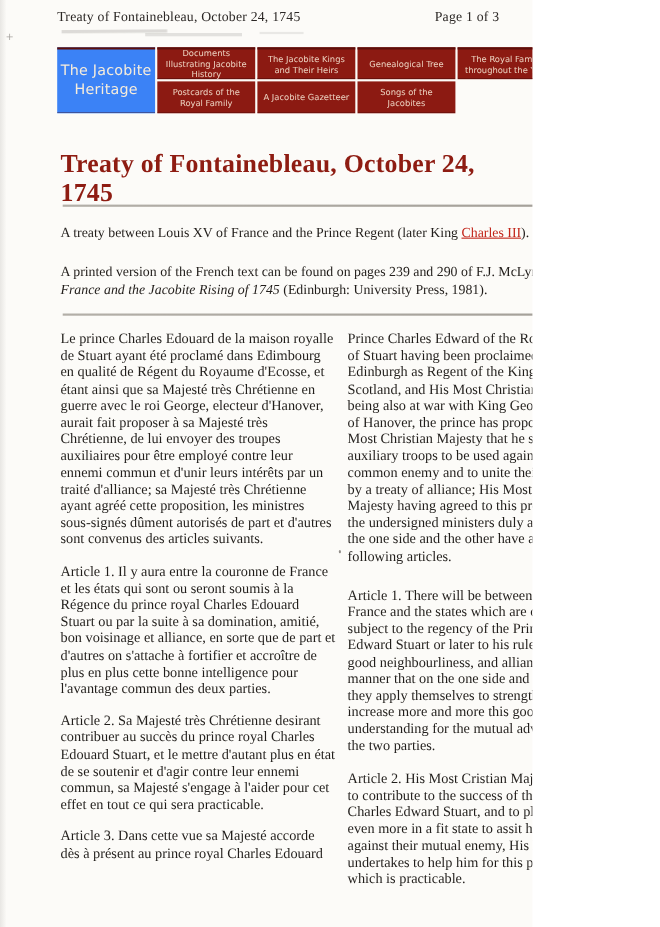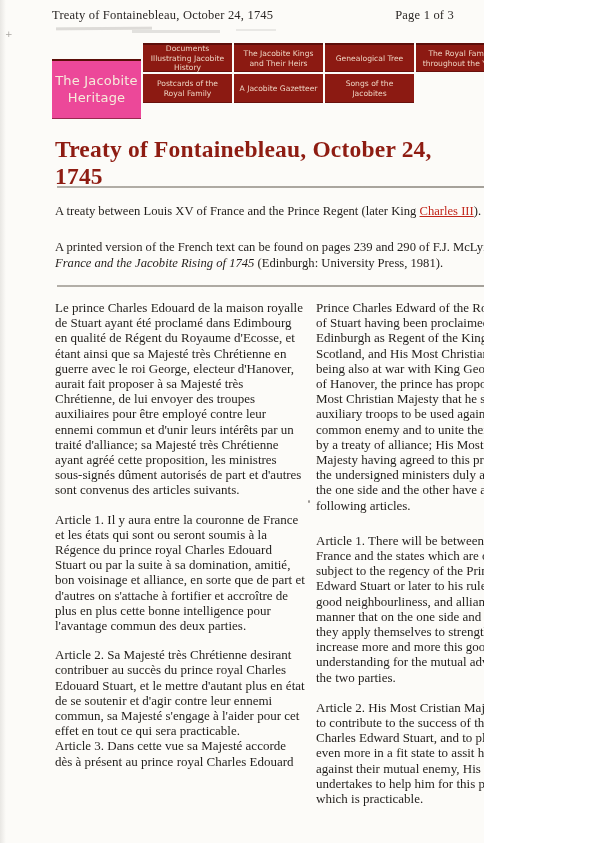--- a/index.html
+++ b/index.html
@@ -21,27 +21,26 @@
   .smudge-b{top:30px; left:132px; width:88px; height:3px; opacity:.8;}
   .smudge-c{top:29px; left:236px; width:40px; height:2px; opacity:.6;}
   .mark-plus{position:absolute; top:31px; left:5px; width:9px; height:7px; color:rgba(100,95,90,.55); font-size:9px; line-height:7px; font-family:"DejaVu Sans",sans-serif;}
   .corner-tick{position:absolute; top:33px; left:570px; width:15px; height:2px; background:rgba(130,125,118,.45); transform:rotate(20deg);}
   .stray-dot{position:absolute; top:500px; left:308px; width:2px; height:3px; background:rgba(60,55,50,.55); border-radius:50%;}
 
   
   .nav-table{position:absolute; top:43px; left:52px; display:flex; gap:2px;}
   .nav-home{
     box-sizing:border-box; width:89px; height:60px;
-    background:#ec4899; border-top:2px solid #5c0e0a;
+    background:#3b82f6; border-top:2px solid #5c0e0a;
     box-shadow:inset 0 -1px 0 rgba(70,8,8,.5);
     display:flex; align-items:center; justify-content:center; text-align:center;
     color:#f6ecdb; font-family:"DejaVu Sans", sans-serif;
     font-size:13px; line-height:1.3; letter-spacing:.2px;
     cursor:pointer;
-    margin-top:16px;
   }
   .nav-grid{display:grid; grid-template-columns:repeat(4, 89px); grid-auto-rows:29px; gap:2px;}
   .nav-cell{
     box-sizing:border-box; background:#8c1a12;
     box-shadow:inset 0 -1px 0 rgba(70,8,8,.5);
     display:flex; align-items:center; justify-content:center; text-align:center;
     color:#ecd2c0; font-family:"DejaVu Sans", sans-serif;
     font-size:7.6px; line-height:1.3; padding:0 3px;
     cursor:pointer;
   }
@@ -111,21 +110,21 @@
   <p class="intro"><span>A treaty between Louis XV of France and the Prince Regent (later King </span><span class="red-link">Charles III</span><span>).</span></p>
 
   <p class="source-note"><span>A printed version of the French text can be found on pages 239 and 290 of F.J. McLynn,</span><br><em>France and the Jacobite Rising of 1745</em><span> (Edinburgh: University Press, 1981).</span></p>
 
   <div class="rule rule-2"></div>
 
   <div class="columns">
     <div class="col-fr">
       <p style="margin-bottom:14px">Le prince Charles Edouard de la maison royalle de Stuart ayant été proclamé dans Edimbourg en qualité de Régent du Royaume d'Ecosse, et étant ainsi que sa Majesté très Chrétienne en guerre avec le roi George, electeur d'Hanover, aurait fait proposer à sa Majesté très Chrétienne, de lui envoyer des troupes auxiliaires pour être employé contre leur ennemi commun et d'unir leurs intérêts par un traité d'alliance; sa Majesté très Chrétienne ayant agréé cette proposition, les ministres sous-signés dûment autorisés de part et d'autres sont convenus des articles suivants.</p>
       <p style="margin-bottom:14px">Article 1. Il y aura entre la couronne de France et les états qui sont ou seront soumis à la Régence du prince royal Charles Edouard Stuart ou par la suite à sa domination, amitié, bon voisinage et alliance, en sorte que de part et d'autres on s'attache à fortifier et accroître de plus en plus cette bonne intelligence pour l'avantage commun des deux parties.</p>
-      <p style="">Article 2. Sa Majesté très Chrétienne desirant contribuer au succès du prince royal Charles Edouard Stuart, et le mettre d'autant plus en état de se soutenir et d'agir contre leur ennemi commun, sa Majesté s'engage à l'aider pour cet effet en tout ce qui sera practicable.</p>
+      <p style="margin-bottom:14px">Article 2. Sa Majesté très Chrétienne desirant contribuer au succès du prince royal Charles Edouard Stuart, et le mettre d'autant plus en état de se soutenir et d'agir contre leur ennemi commun, sa Majesté s'engage à l'aider pour cet effet en tout ce qui sera practicable.</p>
       <p>Article 3. Dans cette vue sa Majesté accorde dès à présent au prince royal Charles Edouard</p>
     </div>
     <div class="col-en">
       <p style="margin-bottom:20px">Prince Charles Edward of the Royal House of Stuart having been proclaimed in Edinburgh as Regent of the Kingdom of Scotland, and His Most Christian Majesty being also at war with King George, Elector of Hanover, the prince has proposed to His Most Christian Majesty that he send to him auxiliary troops to be used against their common enemy and to unite their interests by a treaty of alliance; His Most Christian Majesty having agreed to this proposition, the undersigned ministers duly authorised on the one side and the other have agreed to the following articles.</p>
       <p style="margin-bottom:15px">Article 1. There will be between the crown of France and the states which are or will be subject to the regency of the Prince Charles Edward Stuart or later to his rule, friendship, good neighbourliness, and alliance, in such a manner that on the one side and the other they apply themselves to strengthen and increase more and more this good understanding for the mutual advantage of the two parties.</p>
       <p style="margin-bottom:22px">Article 2. His Most Cristian Majesty desiring to contribute to the success of the Prince Charles Edward Stuart, and to place him even more in a fit state to assit him and to act against their mutual enemy, His Majesty undertakes to help him for this purpose in all which is practicable.</p>
     </div>
   </div>
 
 </div>

